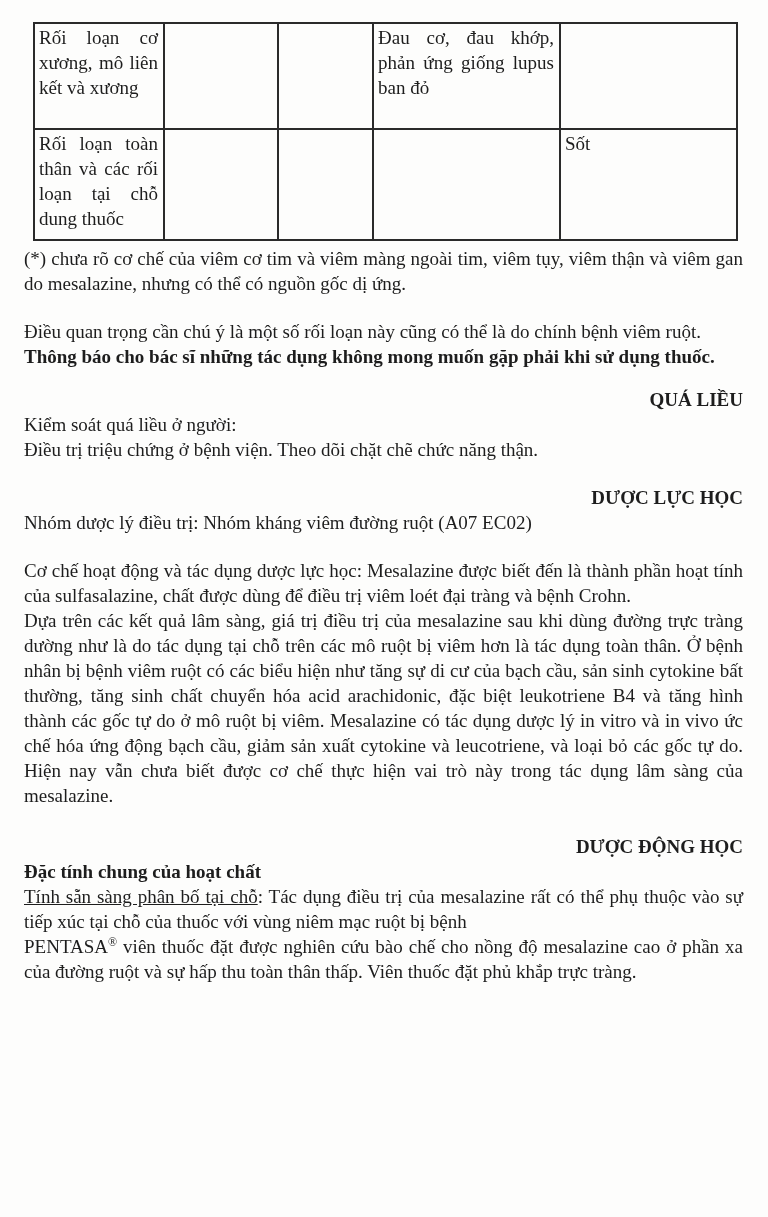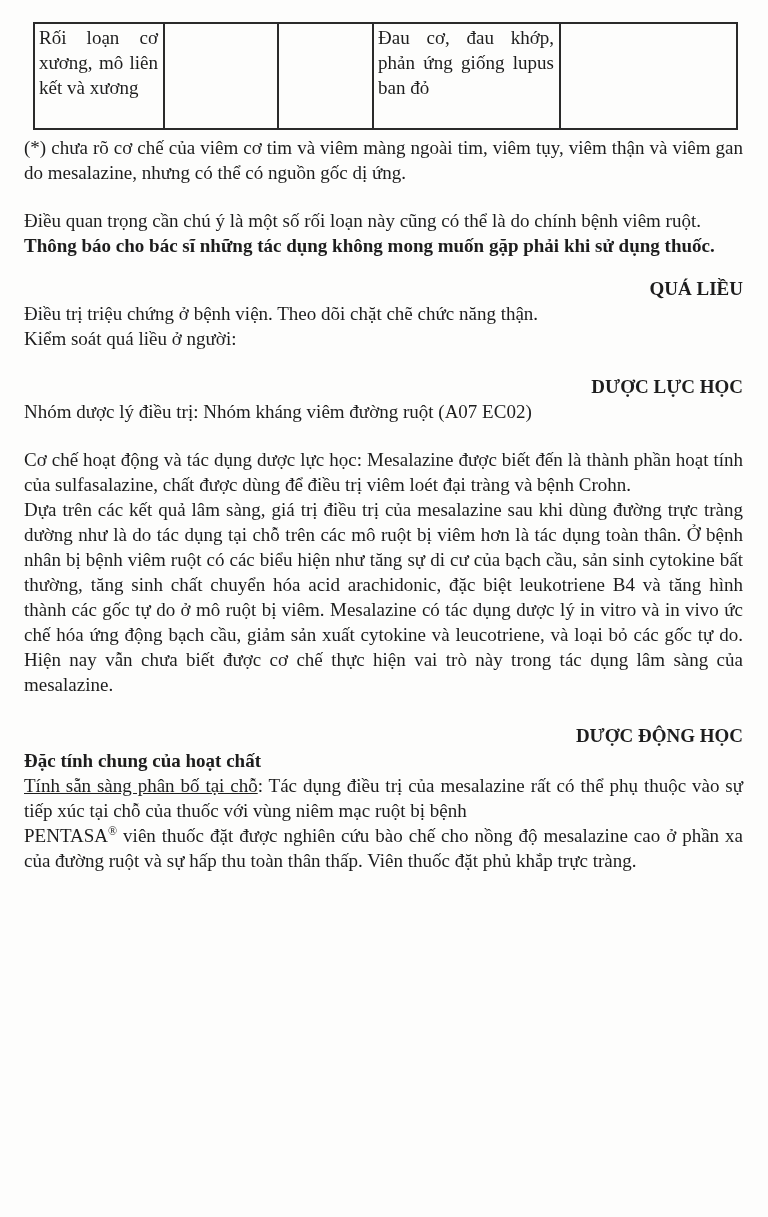--- a/index.html
+++ b/index.html
@@ -66,34 +66,41 @@
       <col style="width:177px">
     </colgroup>
     <tbody>
       <tr class="row-1">
         <td>Rối loạn cơ xương, mô liên kết và xương</td>
         <td></td>
         <td></td>
         <td>Đau cơ, đau khớp, phản ứng giống lupus ban đỏ</td>
         <td></td>
       </tr>
+      <tr class="row-3">
+        <td>Rối loạn toàn thân và các rối loạn tại chỗ dung thuốc</td>
+        <td></td>
+        <td></td>
+        <td></td>
+        <td>Sốt</td>
+      </tr>
     </tbody>
   </table>
 
   <div class="content">
 
     <p class="footnote">(*) chưa rõ cơ chế của viêm cơ tim và viêm màng ngoài tim, viêm tụy, viêm thận và viêm gan do mesalazine, nhưng có thể có nguồn gốc dị ứng.</p>
 
     <p class="gap-sm">Điều quan trọng cần chú ý là một số rối loạn này cũng có thể là do chính bệnh viêm ruột.</p>
 
     <p class="bold">Thông báo cho bác sĩ những tác dụng không mong muốn gặp phải khi sử dụng thuốc.</p>
 
     <h2 class="section-heading gap-md">QUÁ LIỀU</h2>
+    <p>Kiểm soát quá liều ở người:</p>
     <p>Điều trị triệu chứng ở bệnh viện. Theo dõi chặt chẽ chức năng thận.</p>
-    <p>Kiểm soát quá liều ở người:</p>
 
     <h2 class="section-heading gap-lg">DƯỢC LỰC HỌC</h2>
     <p>Nhóm dược lý điều trị: Nhóm kháng viêm đường ruột (A07 EC02)</p>
     <p class="gap-sm">Cơ chế hoạt động và tác dụng dược lực học: Mesalazine được biết đến là thành phần hoạt tính của sulfasalazine, chất được dùng để điều trị viêm loét đại tràng và bệnh Crohn.</p>
     <p>Dựa trên các kết quả lâm sàng, giá trị điều trị của mesalazine sau khi dùng đường trực tràng dường như là do tác dụng tại chỗ trên các mô ruột bị viêm hơn là tác dụng toàn thân. Ở bệnh nhân bị bệnh viêm ruột có các biểu hiện như tăng sự di cư của bạch cầu, sản sinh cytokine bất thường, tăng sinh chất chuyển hóa acid arachidonic, đặc biệt leukotriene B4 và tăng hình thành các gốc tự do ở mô ruột bị viêm. Mesalazine có tác dụng dược lý in vitro và in vivo ức chế hóa ứng động bạch cầu, giảm sản xuất cytokine và leucotriene, và loại bỏ các gốc tự do. Hiện nay vẫn chưa biết được cơ chế thực hiện vai trò này trong tác dụng lâm sàng của mesalazine.</p>
 
     <h2 class="section-heading gap-xl">DƯỢC ĐỘNG HỌC</h2>
     <p class="bold">Đặc tính chung của hoạt chất</p>
     <p><span class="underline">Tính sẵn sàng phân bố tại chỗ</span><span>:</span><span> Tác dụng điều trị của mesalazine rất có thể phụ thuộc vào sự tiếp xúc tại chỗ của thuốc với vùng niêm mạc ruột bị bệnh</span></p>
     <p><span>PENTASA</span><sup class="reg">®</sup><span> viên thuốc đặt được nghiên cứu bào chế cho nồng độ mesalazine cao ở phần xa của đường ruột và sự hấp thu toàn thân thấp. Viên thuốc đặt phủ khắp trực tràng.</span></p>

